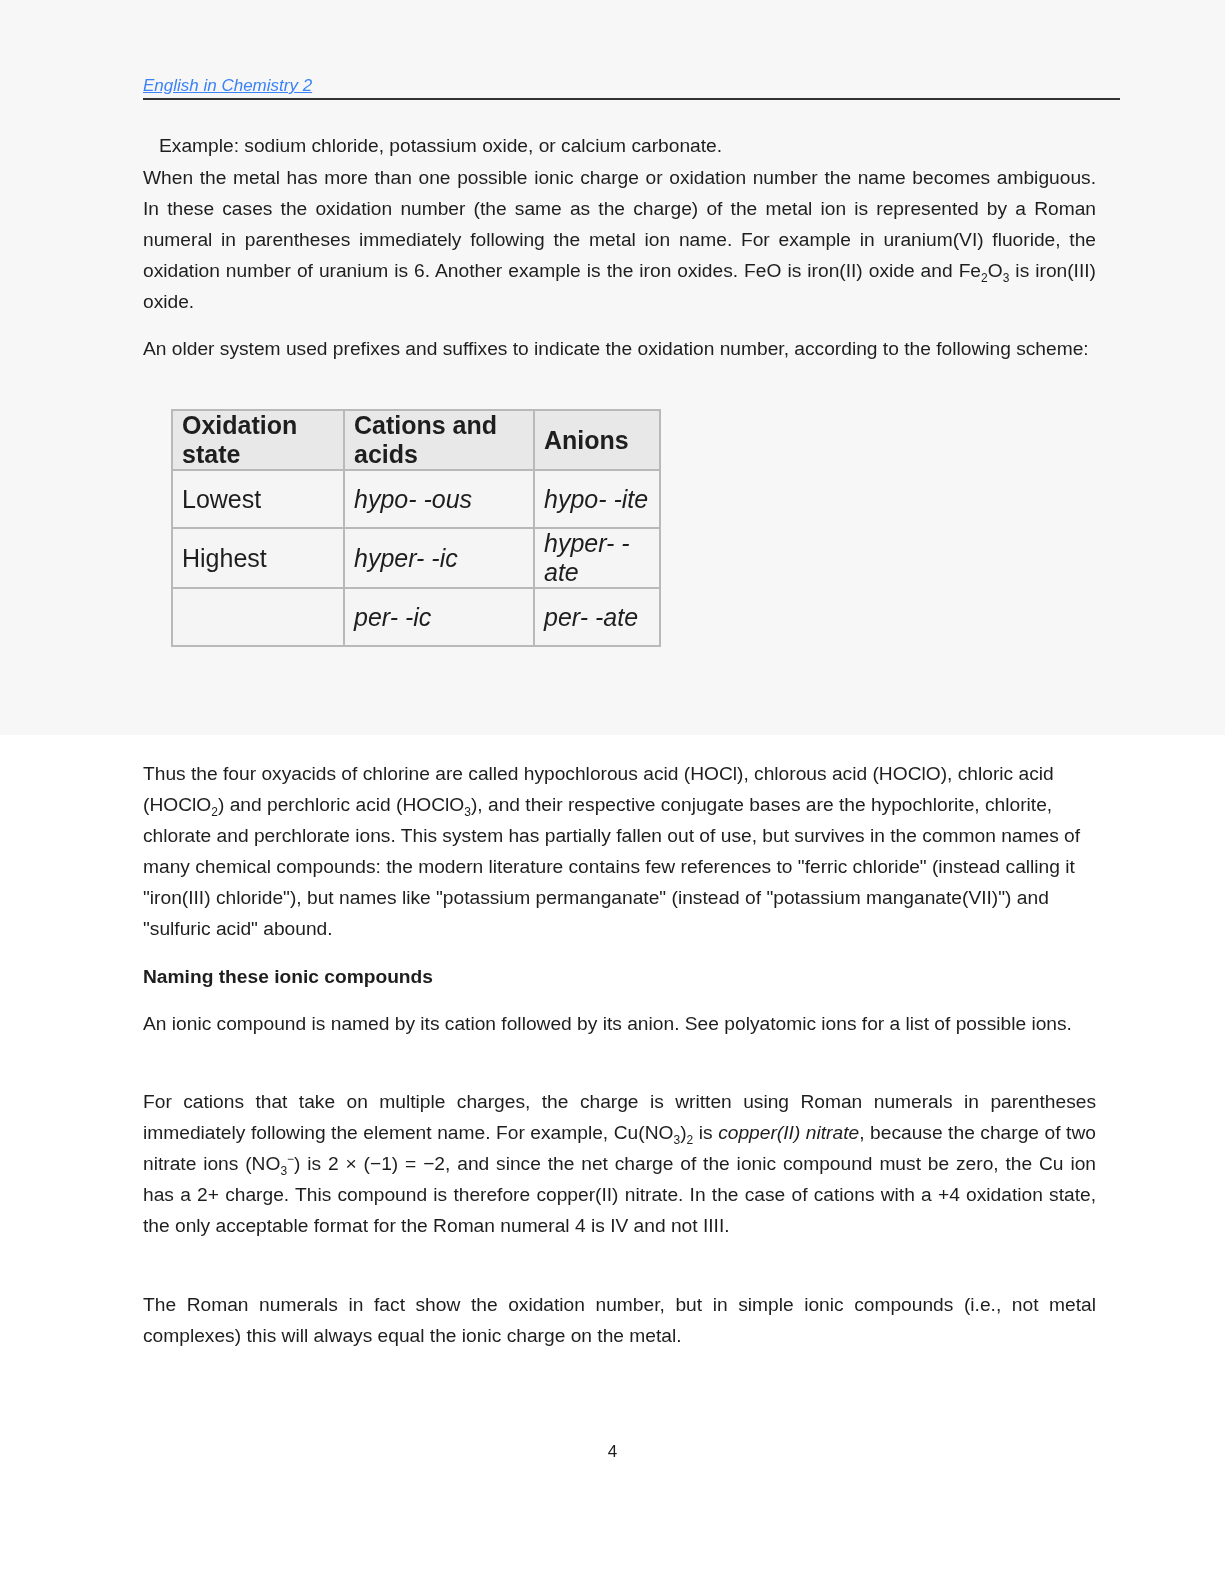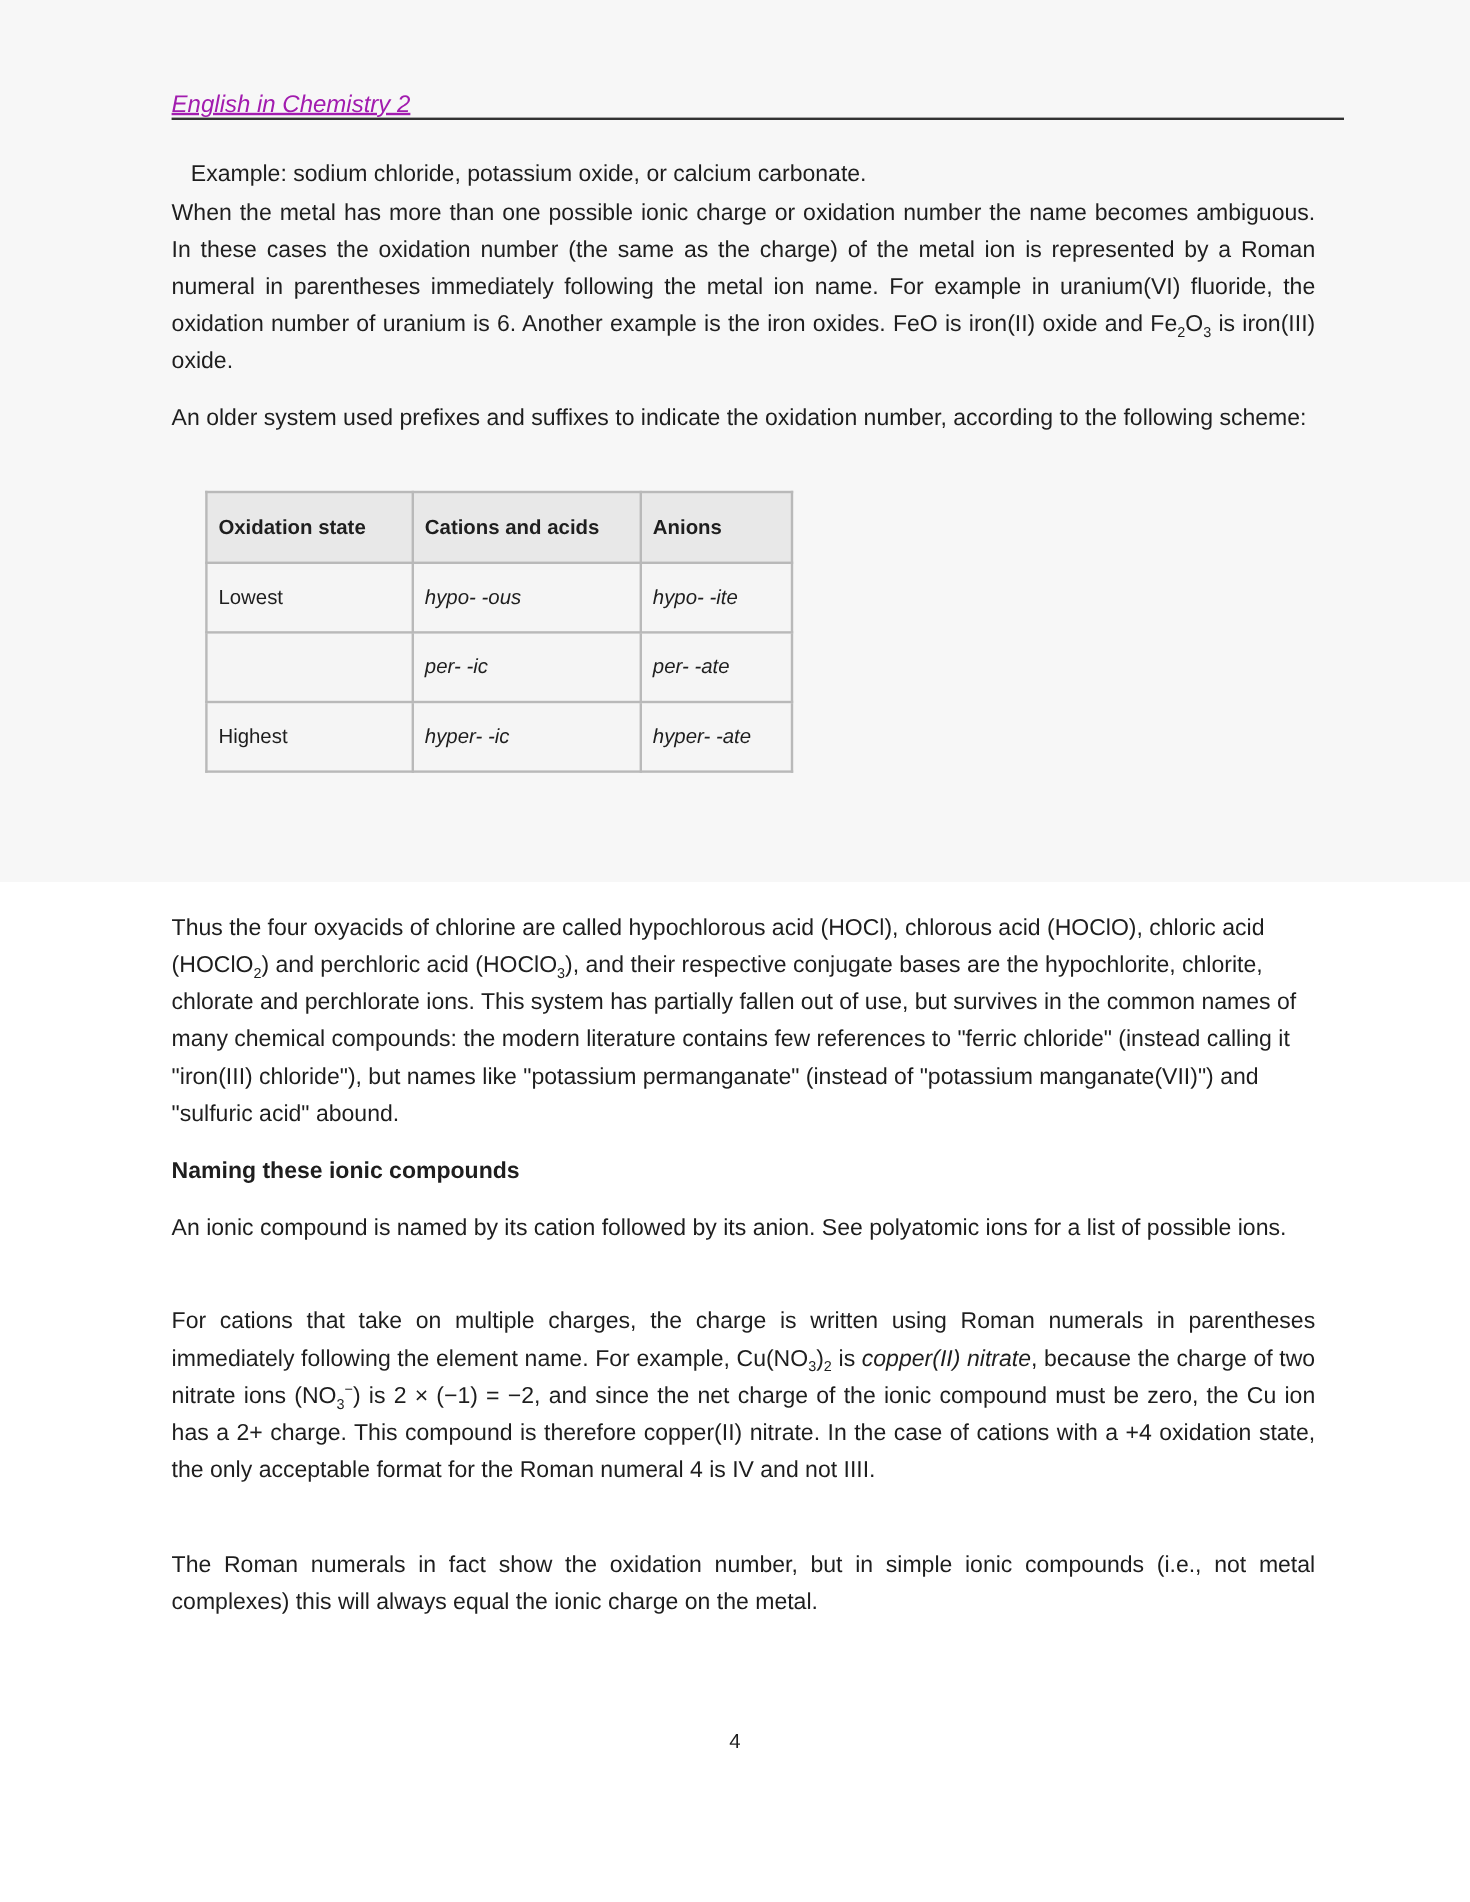--- a/index.html
+++ b/index.html
@@ -9,34 +9,34 @@
       font-family: "Liberation Sans", sans-serif;
       color: #1e1e1e;
     }
     .bg-band {
       position: absolute; left: 0; top: 0; width: 1225px; height: 735px;
       background: #f7f7f7;
     }
     .page-header {
       position: absolute; left: 143px; top: 76px; width: 977px; height: 22px;
       border-bottom: 2px solid #333;
-      font-style: italic; font-size: 20px; color: #a21caf;
+      font-style: italic; font-size: 17px; color: #3b82f6;
     }
     .page-header .left { position: absolute; left: 0; top: 0; text-decoration: underline; }
     .page-header .right { position: absolute; right: 0; top: 0; text-decoration: underline; }
     .para {
       position: absolute; left: 143px; width: 953px;
       font-size: 19.2px; line-height: 31px; text-align: justify;
     }
     .para.nojust { text-align: left; }
     .heading { font-weight: bold; }
     sub, sup { font-size: 12px; line-height: 0; }
     table.scheme {
       position: absolute; left: 171px; top: 409px;
-      border-collapse: collapse; font-size: 17px;
+      border-collapse: collapse; font-size: 25px;
     }
     table.scheme td, table.scheme th {
       border: 2px solid #b9b9b9; padding: 0 9px;
       height: 56px; vertical-align: middle; text-align: left;
     }
     table.scheme th { background: #e8e8e8; font-weight: bold; height: 57px; }
     table.scheme td { background: #f5f5f5; }
     table.scheme td.it { font-style: italic; }
     .col1 { width: 152px; } .col2 { width: 170px; } .col3 { width: 106px; }
     .page-number {
@@ -67,28 +67,28 @@
       <th class="col3">Anions</th>
     </tr>
   </thead>
   <tbody>
     <tr>
       <td>Lowest</td>
       <td class="it">hypo- -ous</td>
       <td class="it">hypo- -ite</td>
     </tr>
     <tr>
+      <td>Highest</td>
+      <td class="it">hyper- -ic</td>
+      <td class="it">hyper- -ate</td>
+    </tr>
+    <tr>
       <td></td>
       <td class="it">per- -ic</td>
       <td class="it">per- -ate</td>
-    </tr>
-    <tr>
-      <td>Highest</td>
-      <td class="it">hyper- -ic</td>
-      <td class="it">hyper- -ate</td>
     </tr>
   </tbody>
 </table>
 
 <p class="para nojust" style="top:758px; margin:0;"><span>Thus the four oxyacids of chlorine are called hypochlorous acid (HOCl), chlorous acid (HOClO), chloric acid (HOClO</span><sub>2</sub><span>) and perchloric acid (HOClO</span><sub>3</sub><span>), and their respective conjugate bases are the hypochlorite, chlorite, chlorate and perchlorate ions. This system has partially fallen out of use, but survives in the common names of many chemical compounds: the modern literature contains few references to "ferric chloride" (instead calling it "iron(III) chloride"), but names like "potassium permanganate" (instead of "potassium manganate(VII)") and "sulfuric acid" abound.</span></p>
 
 <p class="para nojust heading" style="top:961px; margin:0;">Naming these ionic compounds</p>
 
 <p class="para" style="top:1008px; margin:0;">An ionic compound is named by its cation followed by its anion. See polyatomic ions for a list of possible ions.</p>
 

